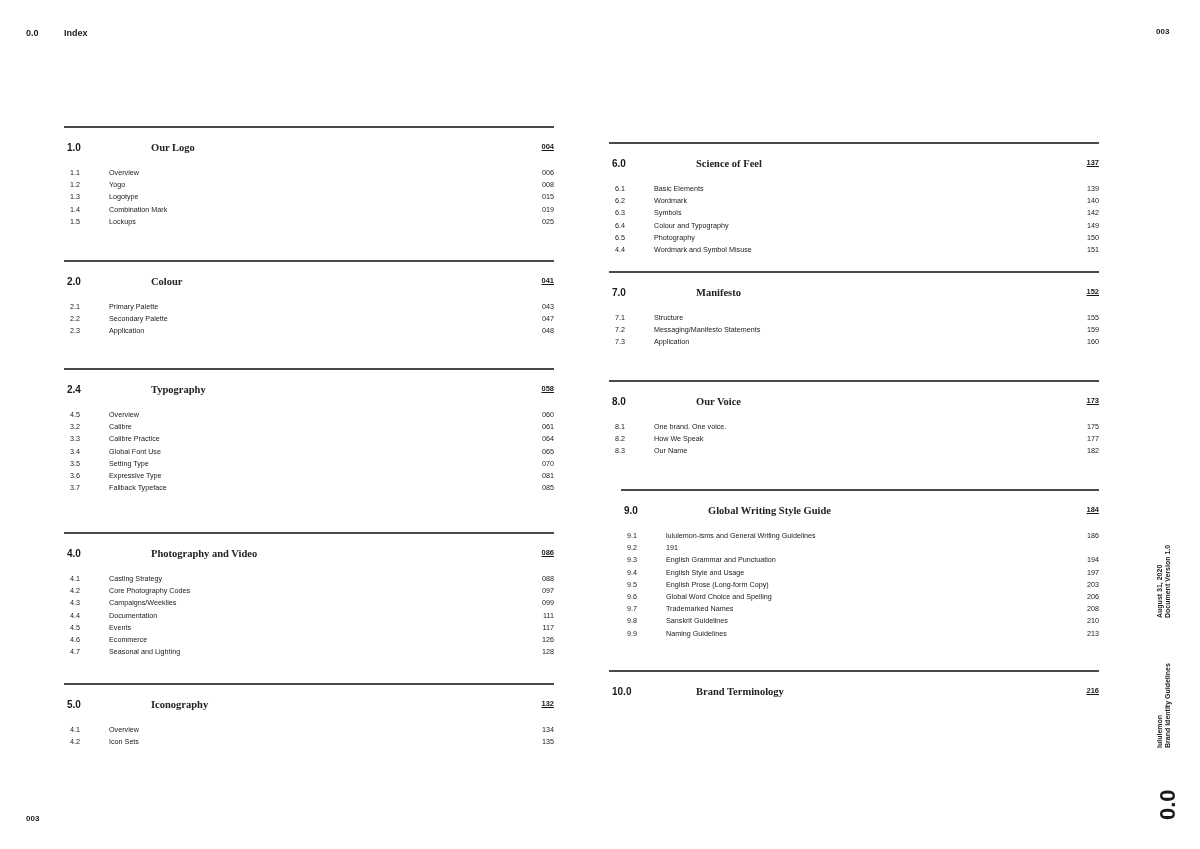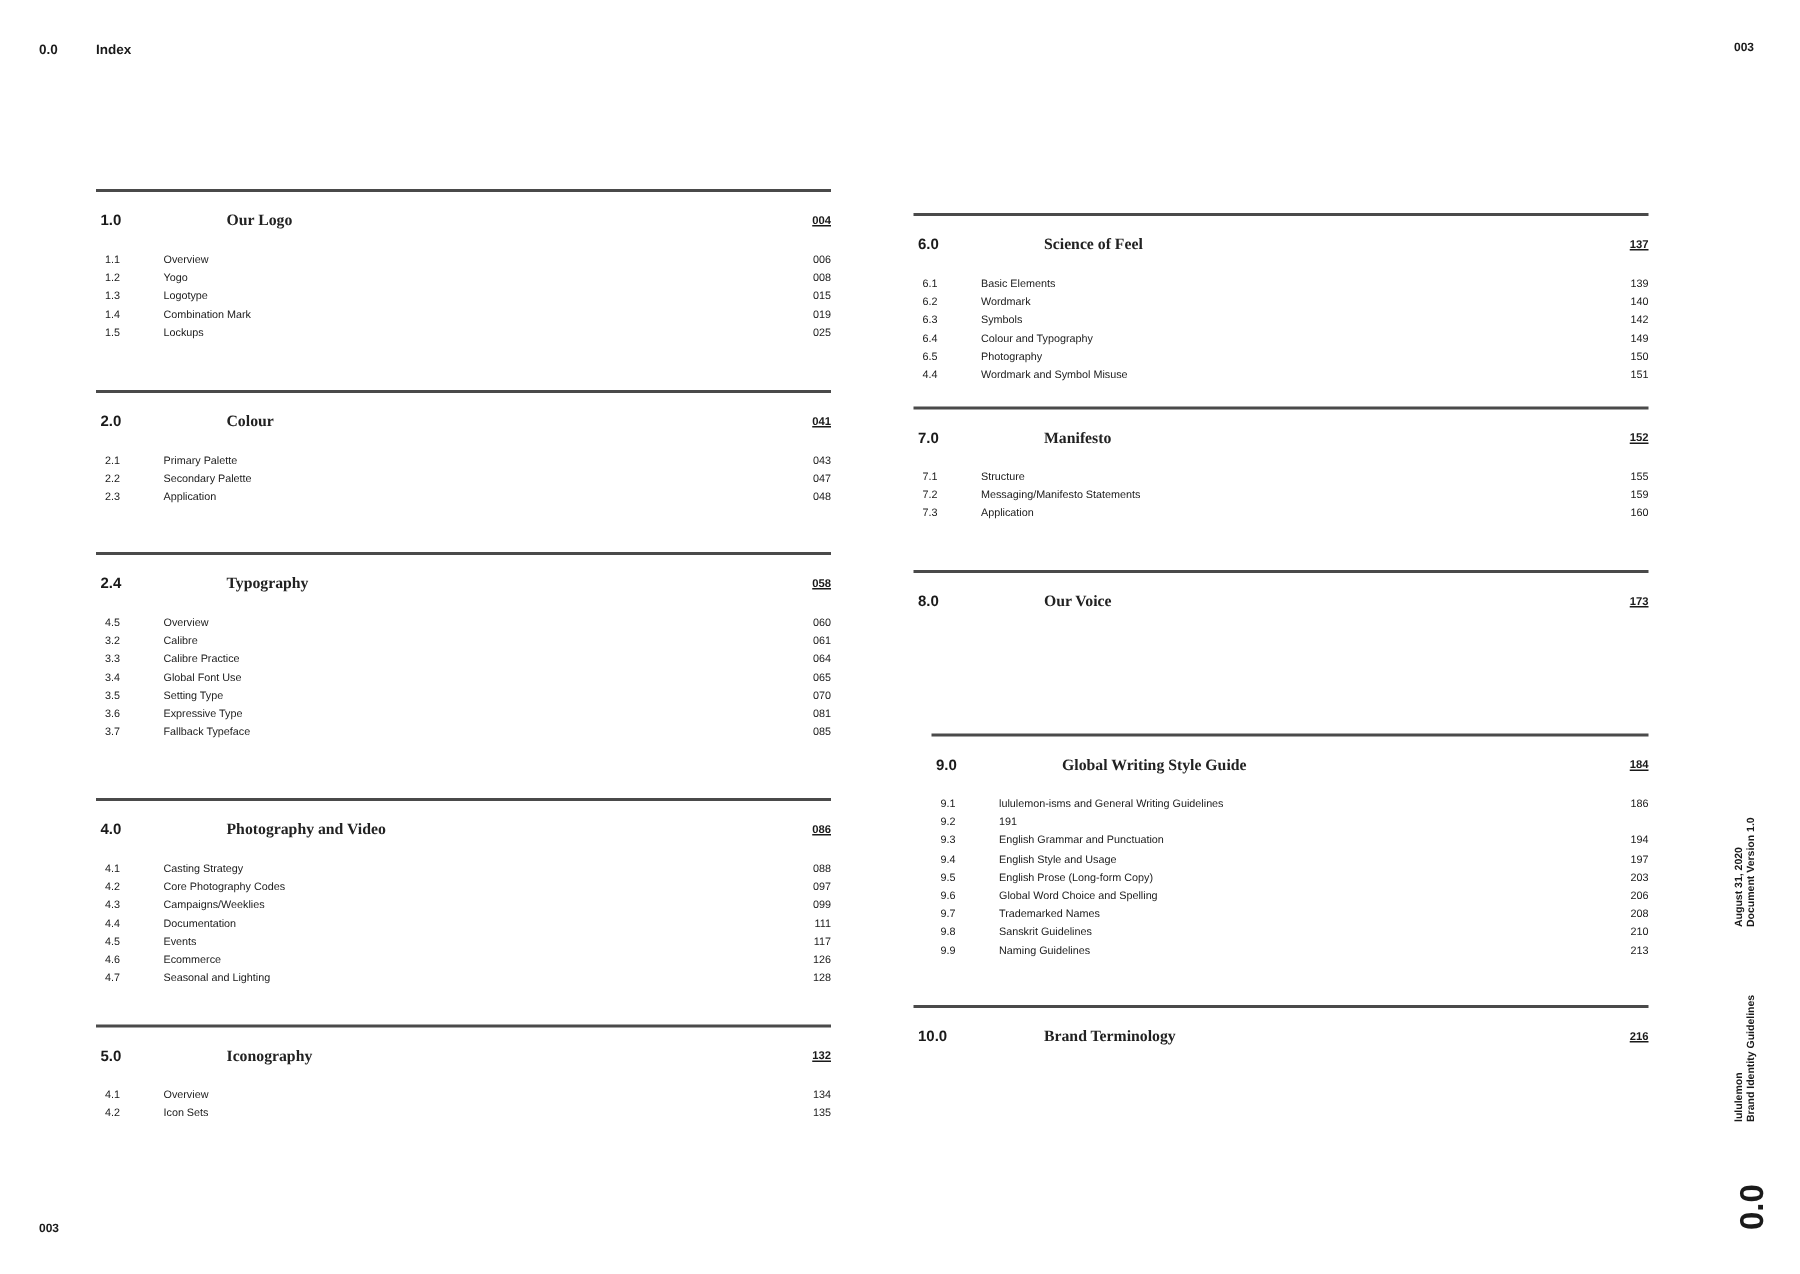--- a/index.html
+++ b/index.html
@@ -272,20 +272,37 @@
           <span class="item-page">160</span>
         </div>
       </div>
     </div>
     <div class="section" style="margin-top: 0px; position: absolute; top: 254px; left: 0px; right: 0px;">
       <div class="sec-head">
         <span class="sec-num">8.0</span>
         <span class="sec-title">Our Voice</span>
         <span class="sec-page">173</span>
       </div>
+      <div class="items">
+        <div class="item">
+          <span class="item-num">8.1</span>
+          <span class="item-title">One brand. One voice.</span>
+          <span class="item-page">175</span>
+        </div>
+        <div class="item">
+          <span class="item-num">8.2</span>
+          <span class="item-title">How We Speak</span>
+          <span class="item-page">177</span>
+        </div>
+        <div class="item">
+          <span class="item-num">8.3</span>
+          <span class="item-title">Our Name</span>
+          <span class="item-page">182</span>
+        </div>
+      </div>
     </div>
     <div class="section" style="margin-top: 0px; position: absolute; top: 363px; left: 12px; right: 0px;">
       <div class="sec-head">
         <span class="sec-num">9.0</span>
         <span class="sec-title">Global Writing Style Guide</span>
         <span class="sec-page">184</span>
       </div>
       <div class="items">
         <div class="item">
           <span class="item-num">9.1</span>

